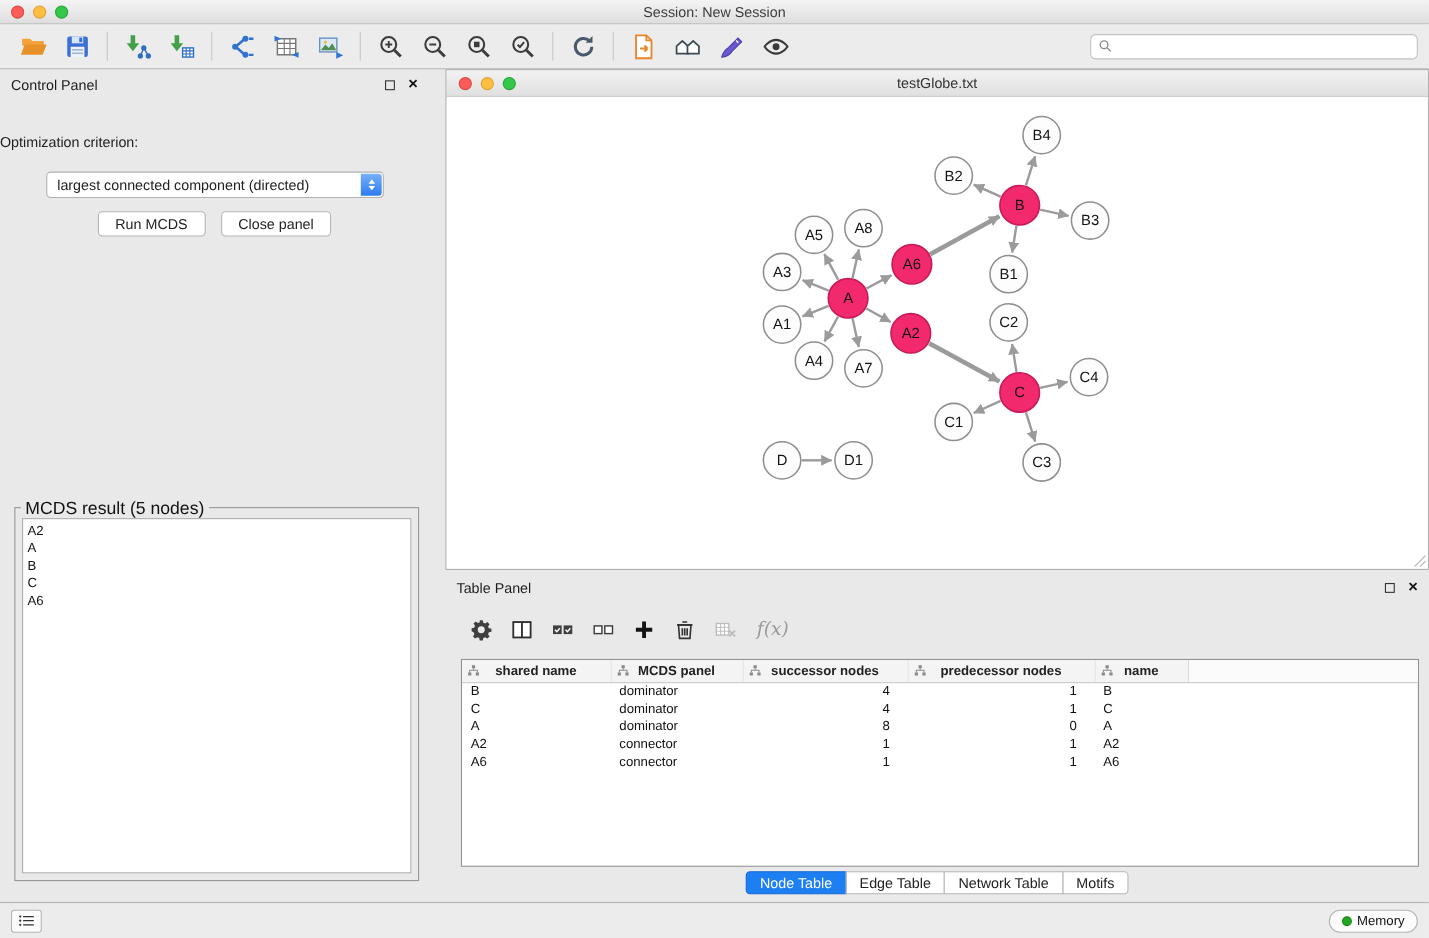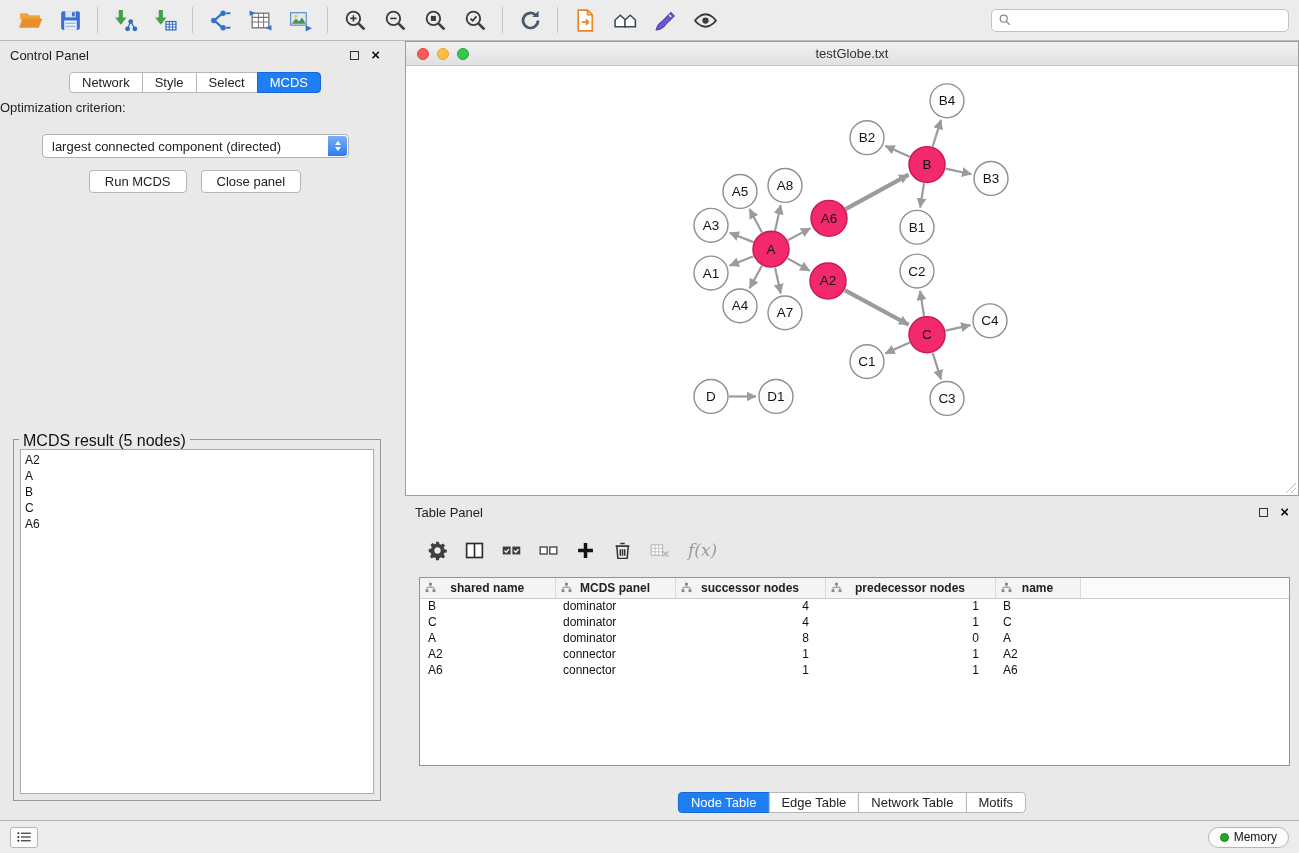--- a/index.html
+++ b/index.html
@@ -86,20 +86,28 @@
   .menu-btn { width:28px; height:21px; background:#fcfcfc; border:1px solid #b5b5b5; border-radius:3px; display:flex; align-items:center; justify-content:center; }
   .menu-btn .ico { width:16px; height:12px; }
   .memory-btn { margin-left:auto; height:21px; background:#fcfcfc; border:1px solid #b5b5b5; border-radius:11px; display:flex; align-items:center; gap:5px; padding:0 11px; font-size:12px; color:#111; }
   .mem-dot { width:9px; height:9px; border-radius:50%; background:#23a823; border:1px solid #188018; }
 </style>
 </head>
 <body>
 
 <div class="app">
 
+  <div class="titlebar">
+    <div class="traffic">
+      <span class="tl red"></span>
+      <span class="tl yel"></span>
+      <span class="tl grn"></span>
+    </div>
+    <span>Session: New Session</span>
+  </div>
 
   <div class="toolbar">
     <div class="tb-groups" id="tb-groups">
         <div class="tb-btn">
           <span class="ico">
             <svg viewBox="0 0 24 24">
               <path d="M2 5h7l2 2h9a1 1 0 0 1 1 1v3H2z" fill="#f2a33c"></path>
               <path d="M4.2 10h19.3l-3.6 9H1z" fill="#e8912a"></path>
             </svg>
           </span>
@@ -263,26 +271,20 @@
 
   <div class="main">
 
     <div class="control-panel">
       <div class="panel-head">
         <span>Control Panel</span>
         <span class="ph-spacer"></span>
         <span class="float-ico"></span>
         <span class="close-ico">×</span>
       </div>
-      <div class="seg cp-tabs" id="cp-tabs">
-          <div class="seg-tab">Network</div>
-          <div class="seg-tab">Style</div>
-          <div class="seg-tab">Select</div>
-          <div class="seg-tab active">MCDS</div>
-        </div>
       <div class="opt-label">Optimization criterion:</div>
       <div class="dropdown">
         <span>largest connected component (directed)</span>
         <span class="dd-stepper">
           <span class="tri-up"></span>
             <span class="tri-dn"></span>
         </span>
       </div>
       <div class="cp-buttons">
         <button class="mac-btn">Run MCDS</button>

